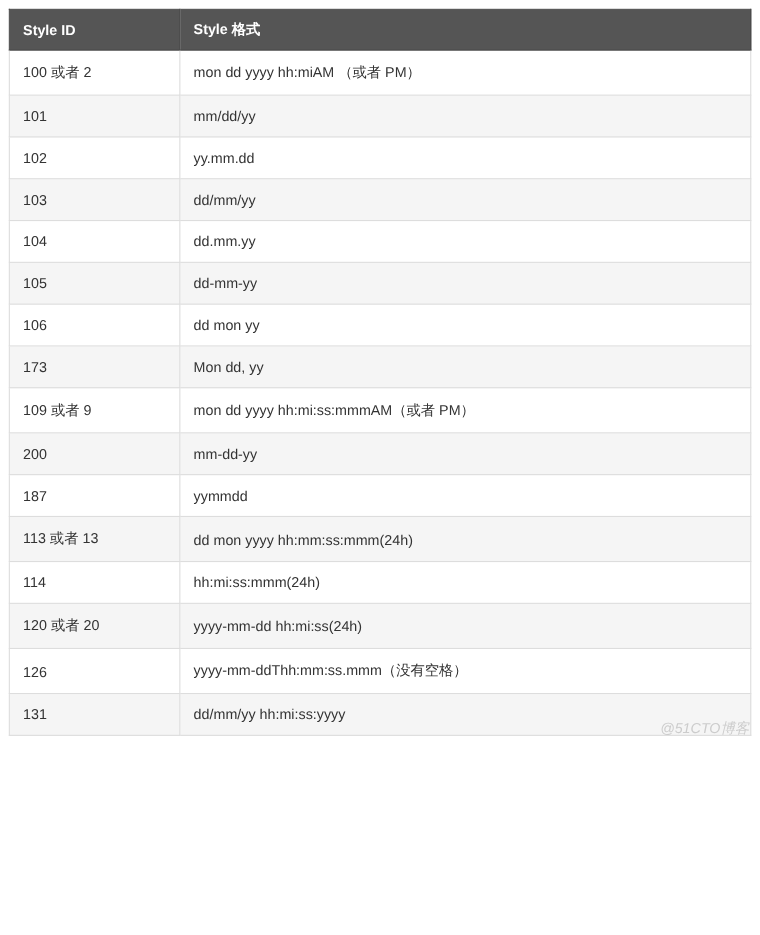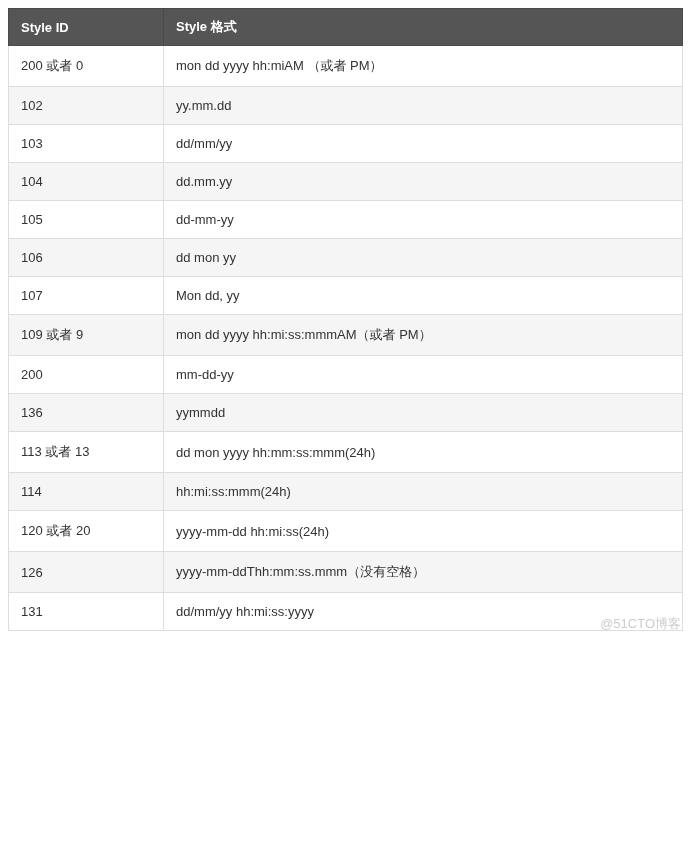--- a/index.html
+++ b/index.html
@@ -42,36 +42,41 @@
     .table tbody tr:nth-child(even) {
       background: #f5f5f5;
     }
     .watermark {
       position: absolute;
       bottom: 6px;
       right: 10px;
       color: #cccccc;
       font-size: 13px;
       pointer-events: none;
+      font-style: italic;
     }
   </style>
 </head>
 <body>
 
 <table class="table">
   <thead>
     <tr>
       <th>Style ID</th>
       <th>Style 格式</th>
     </tr>
   </thead>
   <tbody>
       <tr>
-        <td>200 或者 0</td>
+        <td>100 或者 2</td>
         <td>mon dd yyyy hh:miAM （或者 PM）</td>
+      </tr>
+      <tr>
+        <td>101</td>
+        <td>mm/dd/yy</td>
       </tr>
       <tr>
         <td>102</td>
         <td>yy.mm.dd</td>
       </tr>
       <tr>
         <td>103</td>
         <td>dd/mm/yy</td>
       </tr>
       <tr>
@@ -80,33 +85,33 @@
       </tr>
       <tr>
         <td>105</td>
         <td>dd-mm-yy</td>
       </tr>
       <tr>
         <td>106</td>
         <td>dd mon yy</td>
       </tr>
       <tr>
-        <td>107</td>
+        <td>173</td>
         <td>Mon dd, yy</td>
       </tr>
       <tr>
         <td>109 或者 9</td>
         <td>mon dd yyyy hh:mi:ss:mmmAM（或者 PM）</td>
       </tr>
       <tr>
         <td>200</td>
         <td>mm-dd-yy</td>
       </tr>
       <tr>
-        <td>136</td>
+        <td>187</td>
         <td>yymmdd</td>
       </tr>
       <tr>
         <td>113 或者 13</td>
         <td>dd mon yyyy hh:mm:ss:mmm(24h)</td>
       </tr>
       <tr>
         <td>114</td>
         <td>hh:mi:ss:mmm(24h)</td>
       </tr>

